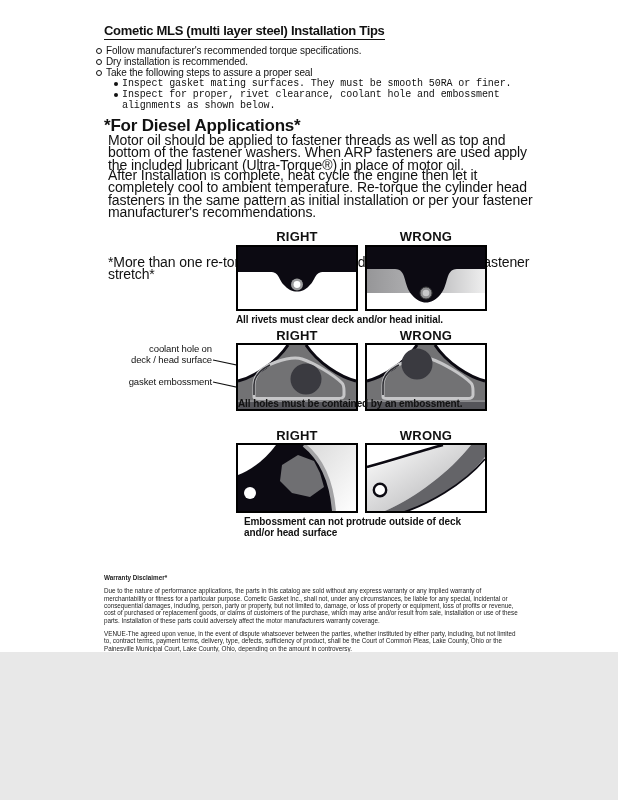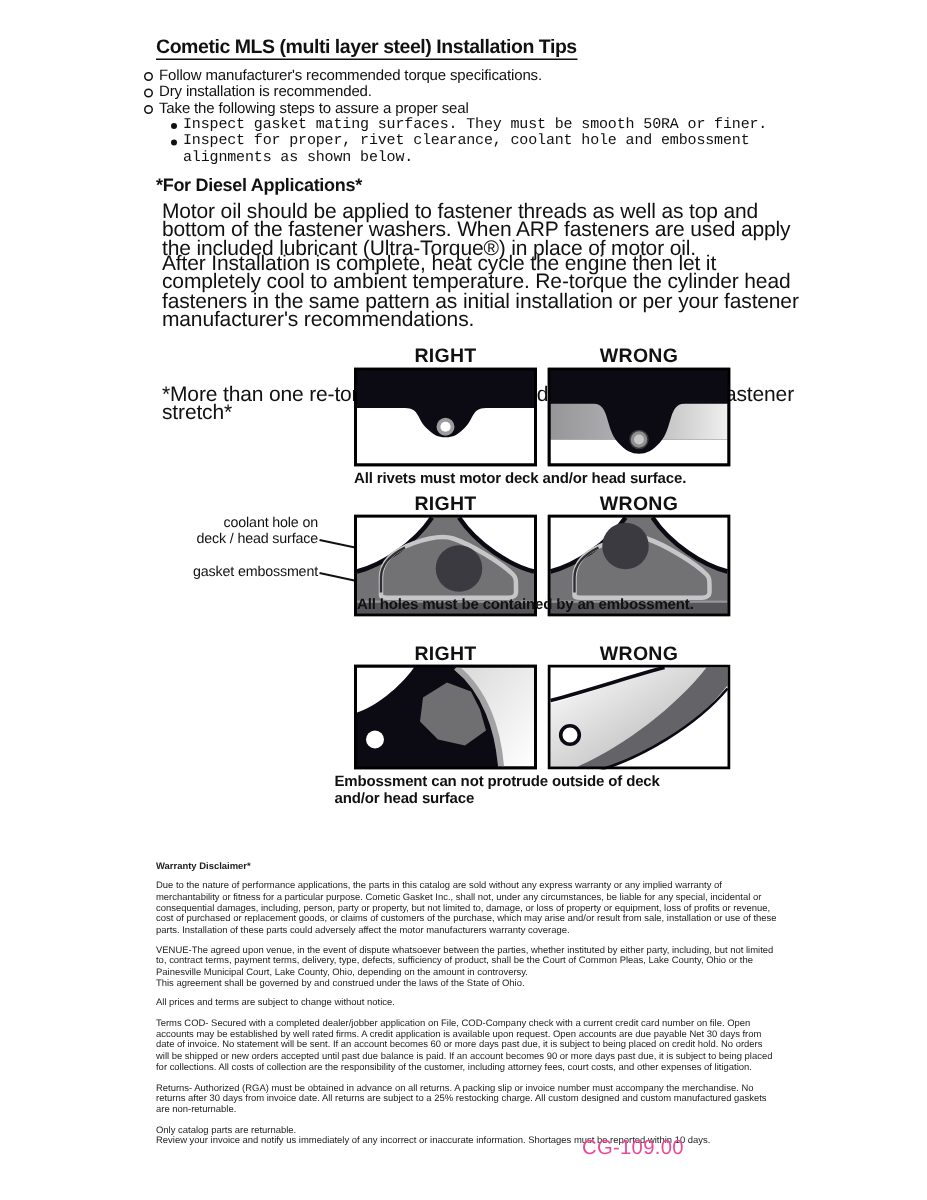--- a/index.html
+++ b/index.html
@@ -1,39 +1,39 @@
 <!DOCTYPE html>
 <html><head>
 <meta charset="utf-8">
 <style>
   html,body{margin:0;padding:0;background:#e8e8e8;}
   .page{
     position:relative;
-    width:618px;height:800px;
+    width:618px;height:652px;
     background:#ffffff;
     font-family:"Liberation Sans","DejaVu Sans",sans-serif;
     color:#111;
     overflow:hidden;
     margin:0 auto;
   }
   .abs{position:absolute;}
   .title{
     left:104px;top:23px;
     font-size:13px;font-weight:bold;letter-spacing:-0.3px;
     border-bottom:1.5px solid #111;padding-bottom:1px;
   }
   .bullets{left:96px;top:45px;width:450px;font-size:10px;letter-spacing:-0.1px;}
   .b-row{display:flex;align-items:flex-start;line-height:11px;}
   .b-row .mark{
     width:4px;height:4px;border:1px solid #111;border-radius:50%;
     margin:3px 4px 0 0;flex:0 0 auto;
   }
   .b-row.sub{margin-left:18px;font-family:Liberation Mono, monospace;}
   .b-row.sub .mark{background:#111;width:4px;height:4px;border:none;margin-top:3.5px;}
-  .diesel-h{left:104px;top:116px;font-size:12px;font-weight:bold;letter-spacing:-0.2px;}
+  .diesel-h{left:104px;top:116px;font-size:17px;font-weight:bold;letter-spacing:-0.2px;}
   .para{left:108px;font-size:14px;line-height:12.4px;letter-spacing:-0.1px;}
   .rw-label{top:0;width:122px;text-align:center;font-size:13px;font-weight:bold;letter-spacing:0.2px;}
   .panel{width:122px;display:block;}
   .caption{font-size:10px;font-weight:bold;letter-spacing:-0.1px;line-height:11px;}
   .sidelabel{left:98px;width:114px;text-align:right;font-size:9.5px;line-height:10.5px;letter-spacing:-0.1px;}
   .legal{left:104px;top:574px;width:414px;font-size:6.3px;line-height:7.35px;color:#1c1c1c;letter-spacing:0;}
   .legal p{margin:0 0 6px 0;}
   .legal p.tight{margin:0;}
   .legal .lh{font-weight:bold;}
   .pagenum{left:388px;top:757px;font-size:13.5px;color:#ec4899;letter-spacing:0.2px;}
@@ -101,21 +101,21 @@
     <rect x="2" y="24" width="118" height="24" fill="url(#gGray1)"></rect>
     <rect x="2" y="48" width="118" height="16" fill="#ffffff"></rect>
     <path d="M2,2 L120,2 L120,24 L92,24 C80,24 84,40 75,50 C70,55.5 66,57.5 61,57.5 C56,57.5 52,55.5 47,50 C38,40 42,24 30,24 L2,24 Z" fill="#0c0a12"></path>
     <g>
       <circle cx="61" cy="48" r="6" fill="#8f8f91" stroke="#3a3a3c" stroke-width="1"></circle>
       <circle cx="61" cy="48" r="3.3" fill="#c8c8ca"></circle>
     </g>
     <rect x="1" y="1" width="120" height="64" fill="none" stroke="#000" stroke-width="2"></rect>
   </svg>
 
-  <div class="abs caption" style="left:236px;top:314px;">All rivets must motor deck and/or head surface.</div>
+  <div class="abs caption" style="left:236px;top:314px;">All rivets must clear deck and/or head initial.</div>
 
   <div class="abs rw-label" style="left:236px;top:328px;">RIGHT</div>
   <div class="abs rw-label" style="left:365px;top:328px;">WRONG</div>
 
   <div class="abs sidelabel" style="top:344px;">
     <div>coolant hole on</div>
     <div>deck / head surface</div>
   </div>
   <div class="abs sidelabel" style="top:377px;">gasket embossment</div>
 
@@ -182,21 +182,21 @@
     </defs>
     <rect x="0" y="0" width="122" height="70" fill="#ffffff"></rect>
     <path d="M2,26 C32,18 58,8 76,2 L106,2 C84,30 48,56 20,68 L2,68 Z" fill="url(#band4)"></path>
     <path d="M2,24 C32,16 58,7 78,2" stroke="#0c0a12" stroke-width="2.4" fill="none"></path>
     <path d="M106,2 L120,2 L120,14 C100,40 64,62 36,70 L20,68 C48,56 84,30 106,2 Z" fill="#646468"></path>
     <path d="M120,16 C98,42 62,62 36,70" stroke="#0c0a12" stroke-width="1.8" fill="none"></path>
     <circle cx="15" cy="47" r="6.2" fill="#ffffff" stroke="#0c0a12" stroke-width="2.4"></circle>
     <rect x="1" y="1" width="120" height="68" fill="none" stroke="#000" stroke-width="2"></rect>
   </svg>
 
-  <div class="abs caption" style="left:223px;top:516px;width:260px;">
+  <div class="abs caption" style="left:244px;top:516px;width:260px;">
     <div>Embossment can not protrude outside of deck</div>
     <div>and/or head surface</div>
   </div>
 
   <div class="abs legal">
     <p class="lh">Warranty Disclaimer*</p>
     <p>Due to the nature of performance applications, the parts in this catalog are sold without any express warranty or any implied warranty of merchantability or fitness for a particular purpose.  Cometic Gasket Inc., shall not, under any circumstances, be liable for any special, incidental or consequential damages, including, person, party or property, but not limited to, damage, or loss of property or equipment, loss of profits or revenue, cost of purchased or replacement goods, or claims of customers of the purchase, which may arise and/or result from sale, installation or use of these parts.  Installation of these parts could adversely affect the motor manufacturers warranty coverage.</p>
     <p class="tight">VENUE-The agreed upon venue, in the event of dispute whatsoever between the parties, whether instituted by either party, including, but not limited to, contract terms, payment terms, delivery, type, defects, sufficiency of product, shall be the Court of Common Pleas, Lake County, Ohio or the Painesville Municipal Court, Lake County, Ohio, depending on the amount in controversy.</p>
     <p>This agreement shall be governed by and construed under the laws of the State of Ohio.</p>
     <p>All prices and terms are subject to change without notice.</p>

